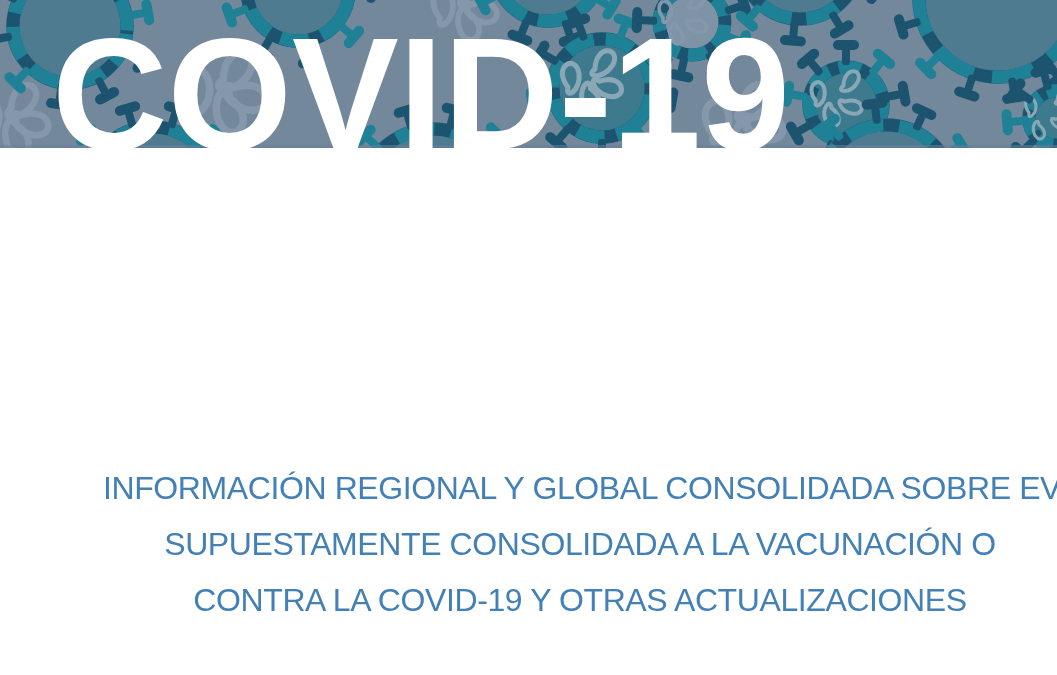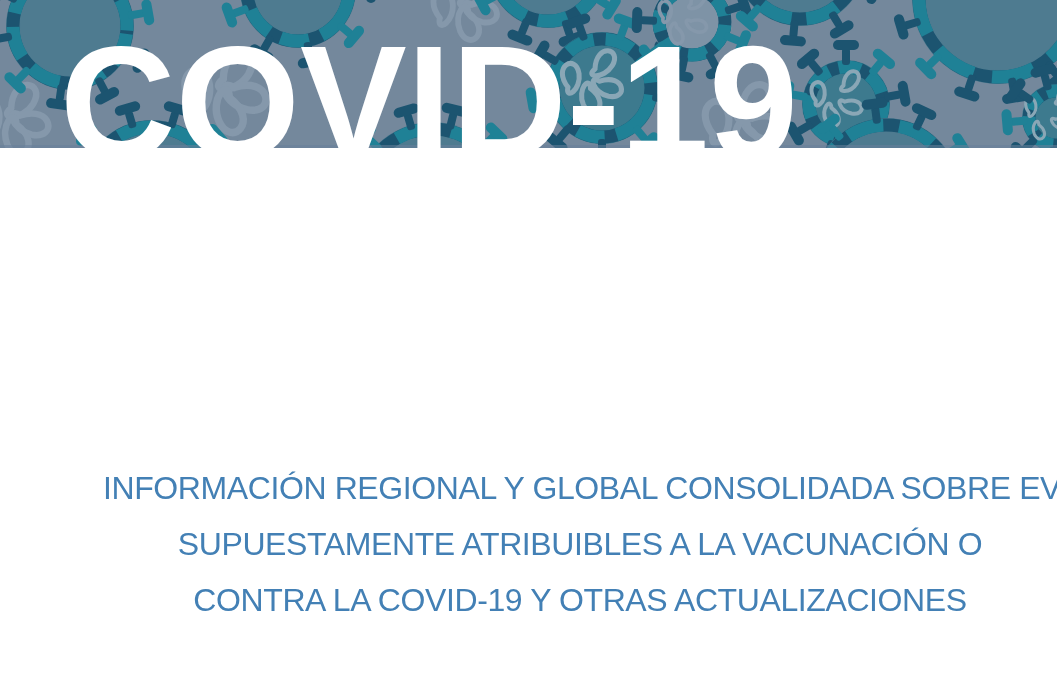--- a/index.html
+++ b/index.html
@@ -11,21 +11,21 @@
   .banner{
     position:absolute;top:0;left:0;width:1057px;height:148px;
     overflow:hidden;
   }
   .banner svg{position:absolute;top:0;left:0;display:block;}
   .banner-edge{
     position:absolute;left:0;bottom:0;width:100%;height:3px;
     background:rgba(20,40,70,0.18);
   }
   .covid-title{
-    position:absolute;top:14px;left:52px;margin:8px;
+    position:absolute;top:14px;left:52px;margin:0;
     font-size:160px;line-height:160px;font-weight:bold;
     letter-spacing:0px;color:#ffffff;white-space:nowrap;
     z-index:5;
   }
   
   .subtitle{
     position:absolute;top:460px;left:103px;width:954px;
     text-align:center;
   }
   .subtitle-line{
@@ -645,15 +645,15 @@
       </g>
     </g>
   </svg>
     </div>
   <h1 class="covid-title" style="color: rgb(255, 255, 255);">COVID-19</h1>
   <div class="banner-edge" style="background: rgb(104, 128, 155); opacity: 0.55;"></div>
 </header>
 
 <main class="subtitle" style="color: rgb(67, 128, 181);">
   <div class="subtitle-line">INFORMACIÓN REGIONAL Y GLOBAL CONSOLIDADA SOBRE EVENTOS</div>
-  <div class="subtitle-line">SUPUESTAMENTE ATRIBUIBLES A LA VACUNACIÓN O</div>
+  <div class="subtitle-line">SUPUESTAMENTE CONSOLIDADA A LA VACUNACIÓN O</div>
   <div class="subtitle-line">CONTRA LA COVID-19 Y OTRAS ACTUALIZACIONES</div>
 </main>
 
 </body></html>

